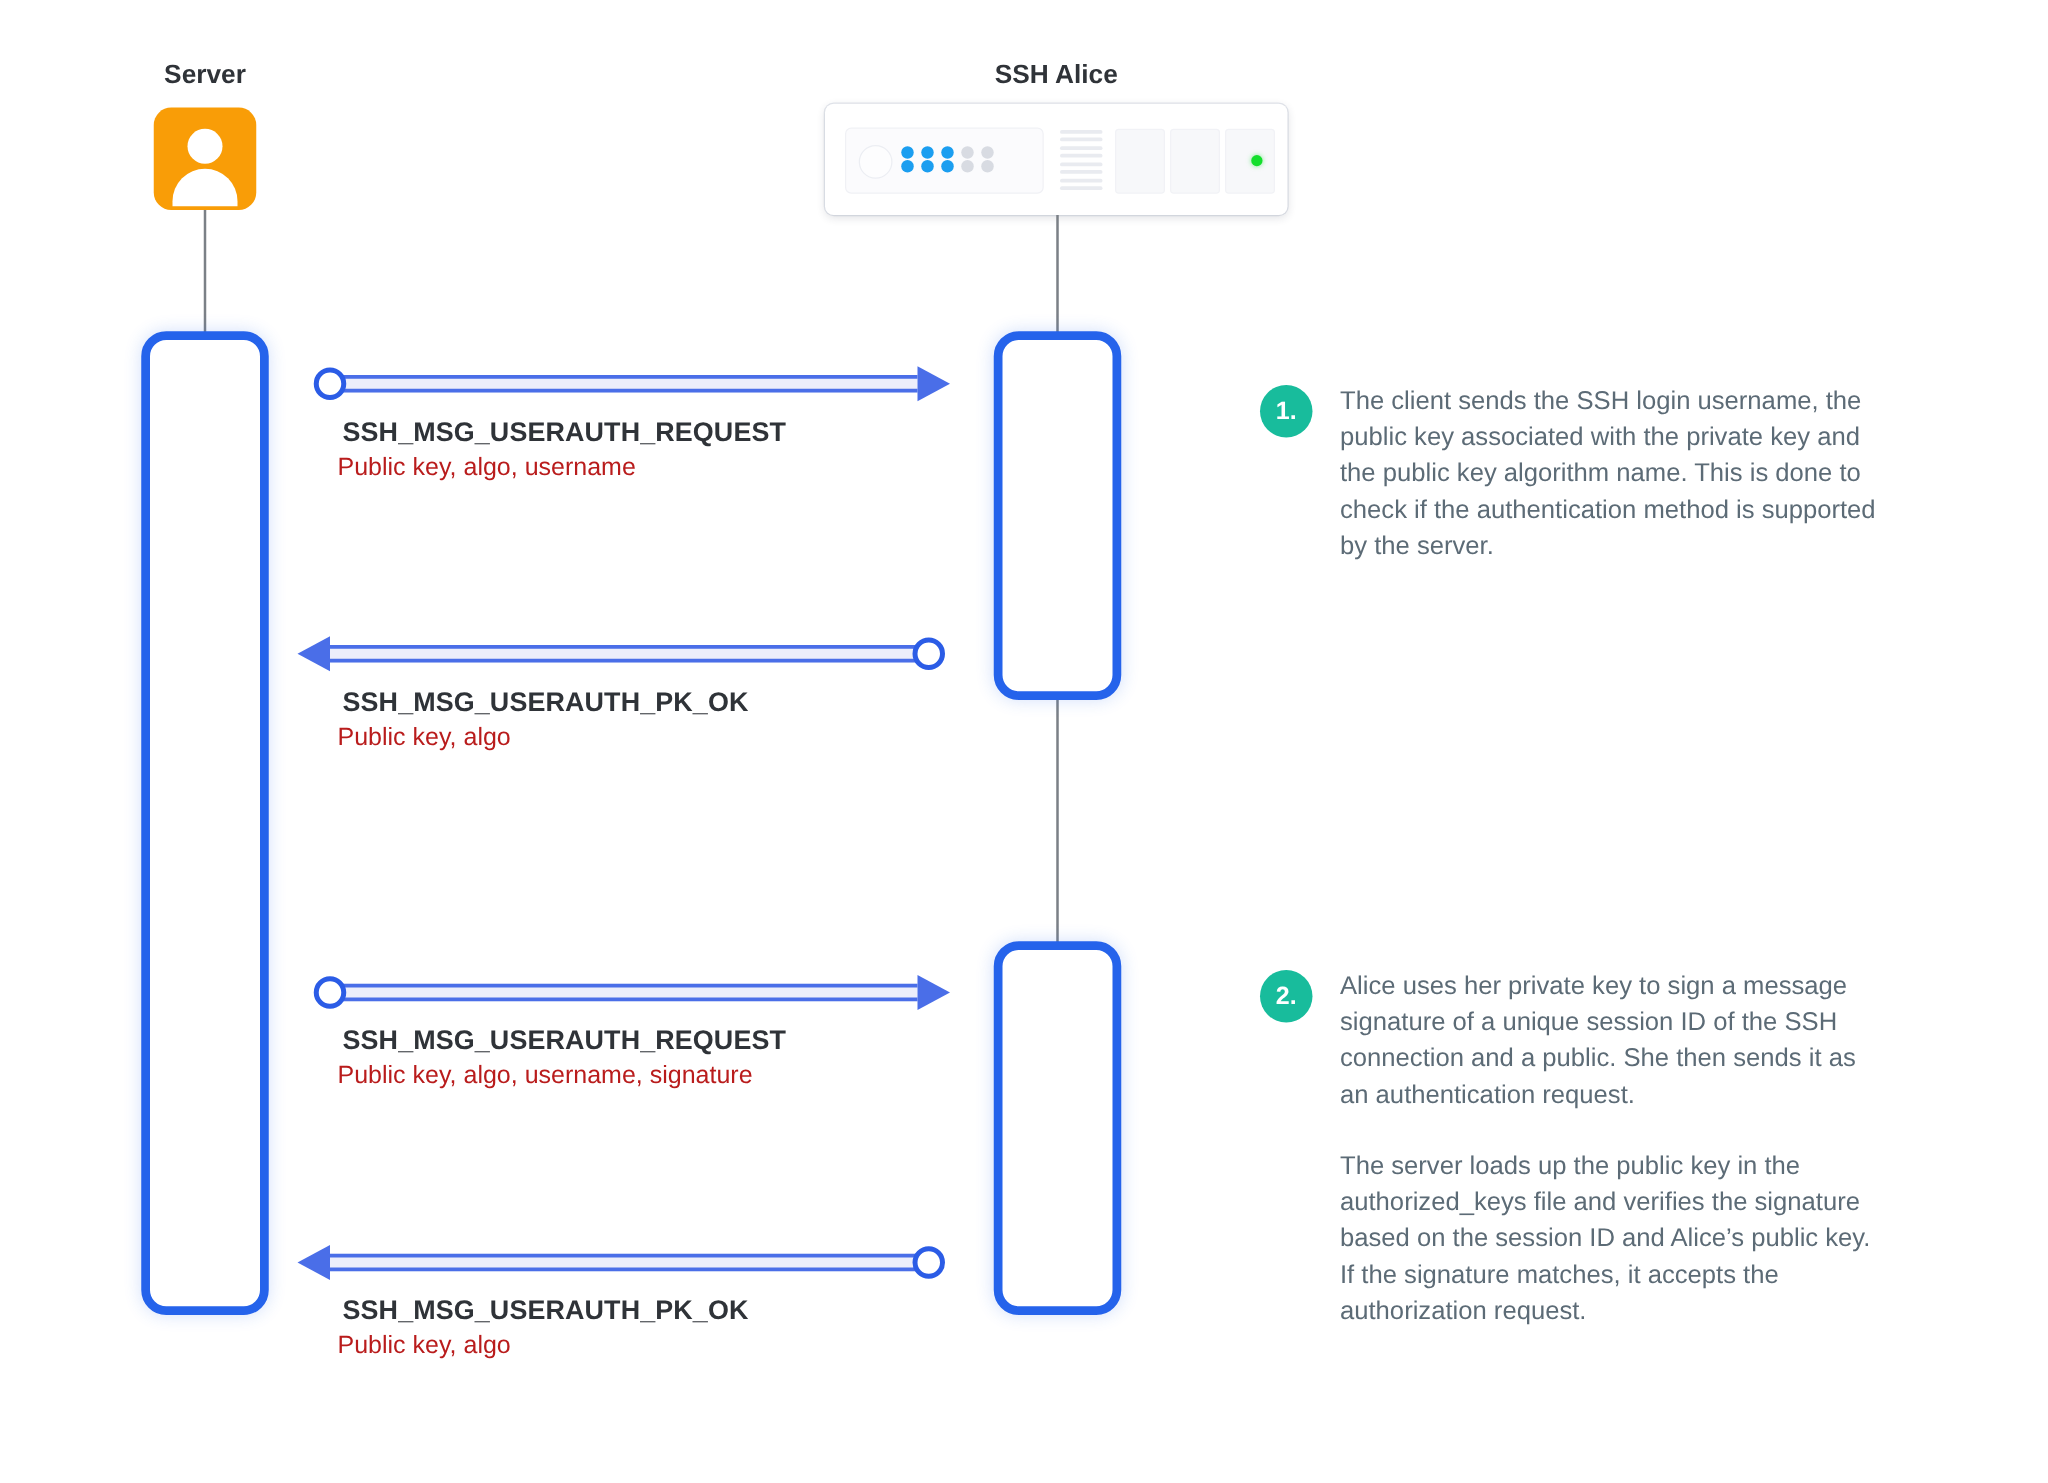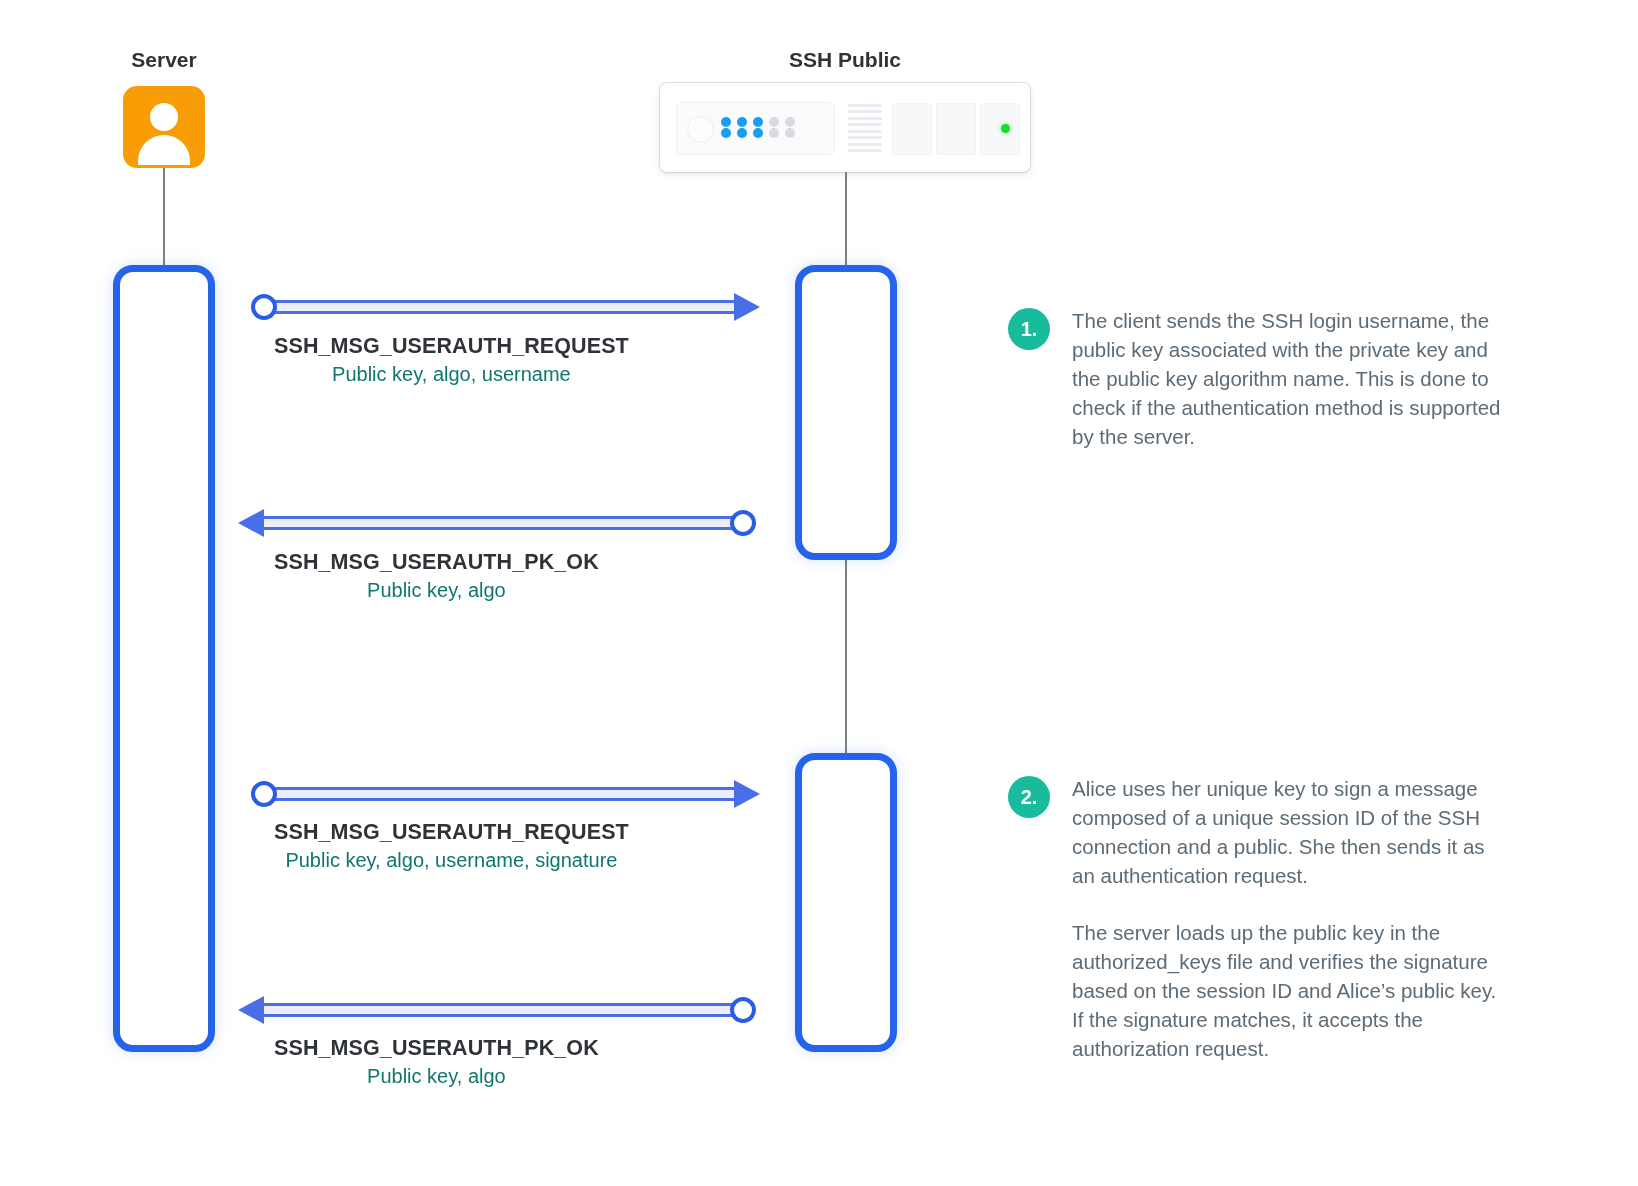--- a/index.html
+++ b/index.html
@@ -138,21 +138,21 @@
   .msg.rtl .head{border-right:26px solid #4a6ee8;}
   .msg.ltr .head{border-left:26px solid #4a6ee8;}
 
   
   .msg-caption{position:absolute;}
   .msg-title{
     font-size:21.5px;font-weight:700;color:#2f3338;
     letter-spacing:.1px;white-space:nowrap;margin:4px;
   }
   .msg-sub{
-    font-size:20px;color:#0f766e;margin:0 0 0 0;white-space:nowrap;text-align:center;
+    font-size:20px;color:#b91c1c;margin:0 0 0 0;white-space:nowrap;
   }
 
   
   .note{position:absolute;display:flex;align-items:flex-start;}
   .note-badge{
     flex:0 0 auto;
     width:42px;height:42px;border-radius:50%;
     background:#18bc9c;color:#ffffff;
     font-size:20px;font-weight:700;
     display:flex;align-items:center;justify-content:center;
@@ -167,21 +167,21 @@
   }
   .note-body p + p{margin-top:28px;}
 </style>
 </head>
 <body>
 
 <div class="canvas">
 
   <div class="actor-label" id="alice-label">Server</div>
 
-  <div class="actor-label" id="server-label">SSH Public</div>
+  <div class="actor-label" id="server-label">SSH Alice</div>
 
   <div class="avatar">
     <span class="head"></span>
     <span class="body"></span>
   </div>
 
   <div class="server">
     <div class="srv-panel">
       <div class="srv-knob"></div>
       <div class="srv-dots">
@@ -268,18 +268,18 @@
   <div class="note" style="left:1008px;top:306px;width:500px;">
     <div class="note-badge">1.</div>
     <div class="note-body">
       <p>The client sends the SSH login username, the public key associated with the private key and the public key algorithm name. This is done to check if the authentication method is supported by the server.</p>
     </div>
   </div>
 
   <div class="note" style="left:1008px;top:774px;width:500px;">
     <div class="note-badge">2.</div>
     <div class="note-body">
-      <p>Alice uses her unique key to sign a message composed of a unique session ID of the SSH connection and a public. She then sends it as an authentication request.</p>
+      <p>Alice uses her private key to sign a message signature of a unique session ID of the SSH connection and a public. She then sends it as an authentication request.</p>
       <p>The server loads up the public key in the authorized_keys file and verifies the signature based on the session ID and Alice’s public key. If the signature matches, it accepts the authorization request.</p>
     </div>
   </div>
 
 </div>
 
 </body></html>

